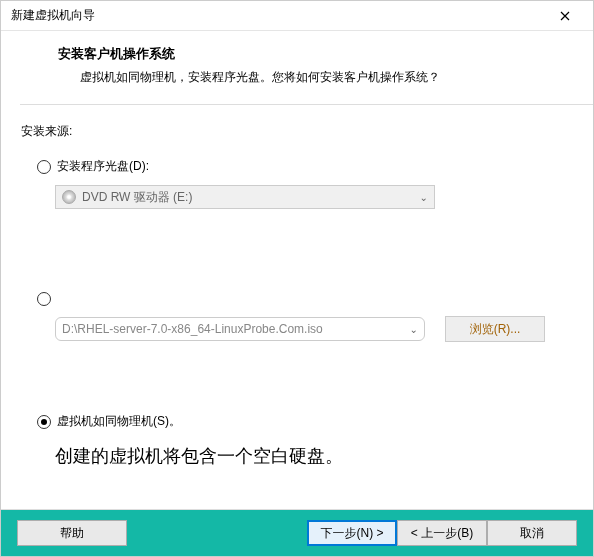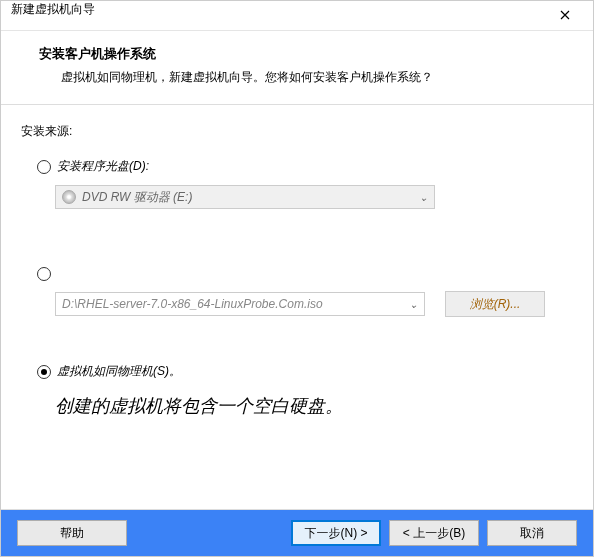--- a/index.html
+++ b/index.html
@@ -15,41 +15,42 @@
       width: 100%;
       height: 100%;
       border: 1px solid #ccc;
       display: flex;
       flex-direction: column;
       background: #fff;
     }
     .titlebar {
       height: 30px;
       display: flex;
-      align-items: flex-start;
+      align-items: center;
       justify-content: space-between;
       padding: 0 8px 0 10px;
       border-bottom: 1px solid #e5e5e5;
       font-size: 12px;
     }
     .close-btn {
       width: 40px;
       height: 28px;
       display: flex;
       align-items: center;
       justify-content: center;
       font-family: inherit;
       font-size: 14px;
       color: #000;
       cursor: pointer;
     }
     .header {
       padding: 14px 20px 18px 38px;
       border-bottom: 1px solid #ddd;
       background: #fff;
+      margin-left: 19px;
     }
     .header-title {
       font-weight: bold;
       font-size: 13px;
       margin-bottom: 6px;
     }
     .header-sub {
       font-size: 12px;
       padding-left: 22px;
       color: #000;
@@ -58,22 +59,21 @@
       flex: 1;
       padding: 18px 20px 10px 20px;
       background: #fff;
     }
     .src-label {
       font-size: 12px;
       margin-bottom: 18px;
     }
     .option {
       margin-left: 16px;
-      margin-bottom: 0;
-      font-style: italic;
+      margin-bottom: 25px;
     }
     .radio-row {
       display: flex;
       align-items: center;
       gap: 6px;
       margin-bottom: 10px;
     }
     .radio {
       width: 14px;
       height: 14px;
@@ -125,20 +125,21 @@
     .opt2-row {
       margin-left: 18px;
       display: flex;
       align-items: center;
       gap: 20px;
     }
     .opt2-row .dropdown {
       width: 370px;
       background: #fff;
       color: #888;
+      border-radius: 6px;
     }
     .browse-btn {
       width: 100px;
       height: 26px;
       border: 1px solid #ccc;
       background: #eee;
       color: #a16207;
       display: flex;
       align-items: center;
       justify-content: center;
@@ -149,22 +150,21 @@
       margin-top: 14px;
       font-size: 18px;
     }
     .gap-lg { height: 58px; }
     .gap-md { height: 46px; }
     .footer {
       border-top: 1px solid #ddd;
       padding: 10px 16px;
       display: flex;
       align-items: center;
-      gap: 8px;
-      background: #3b82f6;
+      background: #14b8a6;
     }
     .footer .spacer { flex: 1; }
     .btn {
       height: 26px;
       border: 1px solid #adadad;
       background: #e9e9e9;
       display: flex;
       align-items: center;
       justify-content: center;
       font-size: 12px;
@@ -187,21 +187,21 @@
     <span>新建虚拟机向导</span>
     <div class="close-btn">
       <svg width="10" height="10" viewBox="0 0 10 10">
           <path d="M1 1 L9 9 M9 1 L1 9" stroke="#000" stroke-width="1.2"></path>
         </svg>
     </div>
   </div>
 
   <div class="header">
     <div class="header-title">安装客户机操作系统</div>
-    <div class="header-sub">虚拟机如同物理机，新建虚拟机向导。您将如何安装客户机操作系统？</div>
+    <div class="header-sub">虚拟机如同物理机，安装程序光盘。您将如何安装客户机操作系统？</div>
   </div>
 
   <div class="content">
     <div class="src-label">安装来源:</div>
 
     <div class="option">
       <div class="radio-row">
         <span class="radio"></span>
         <span>安装程序光盘(D):</span>
       </div>

